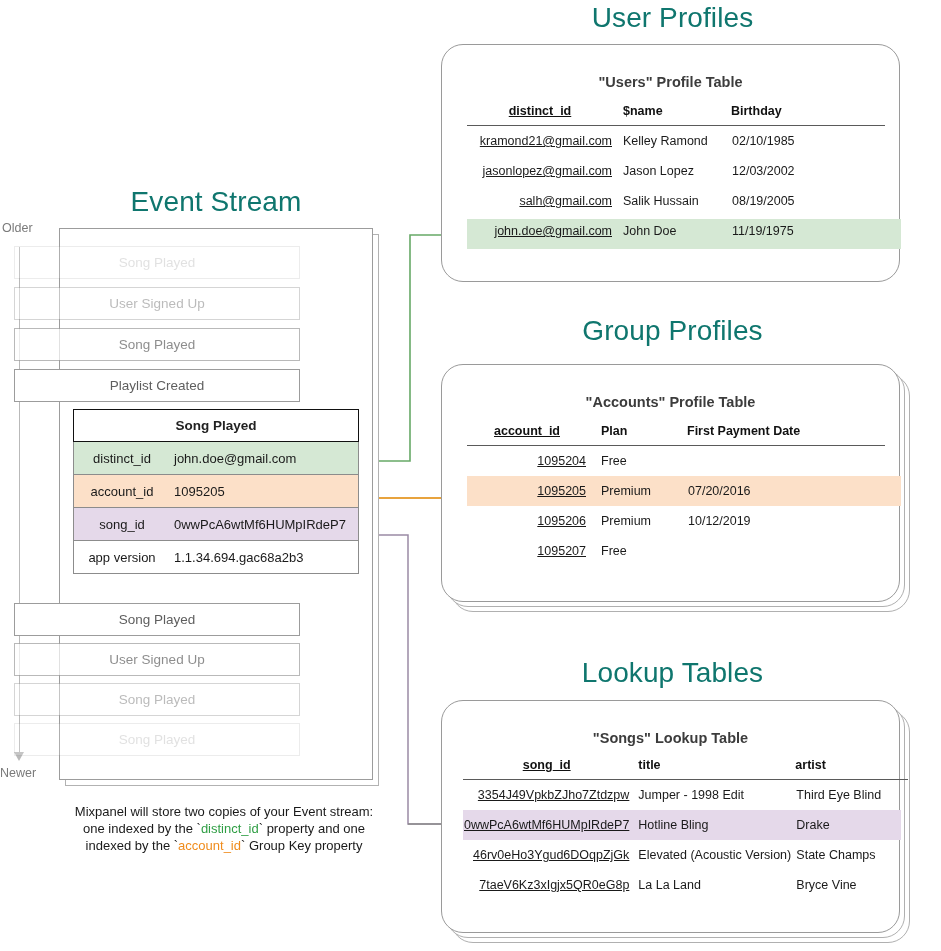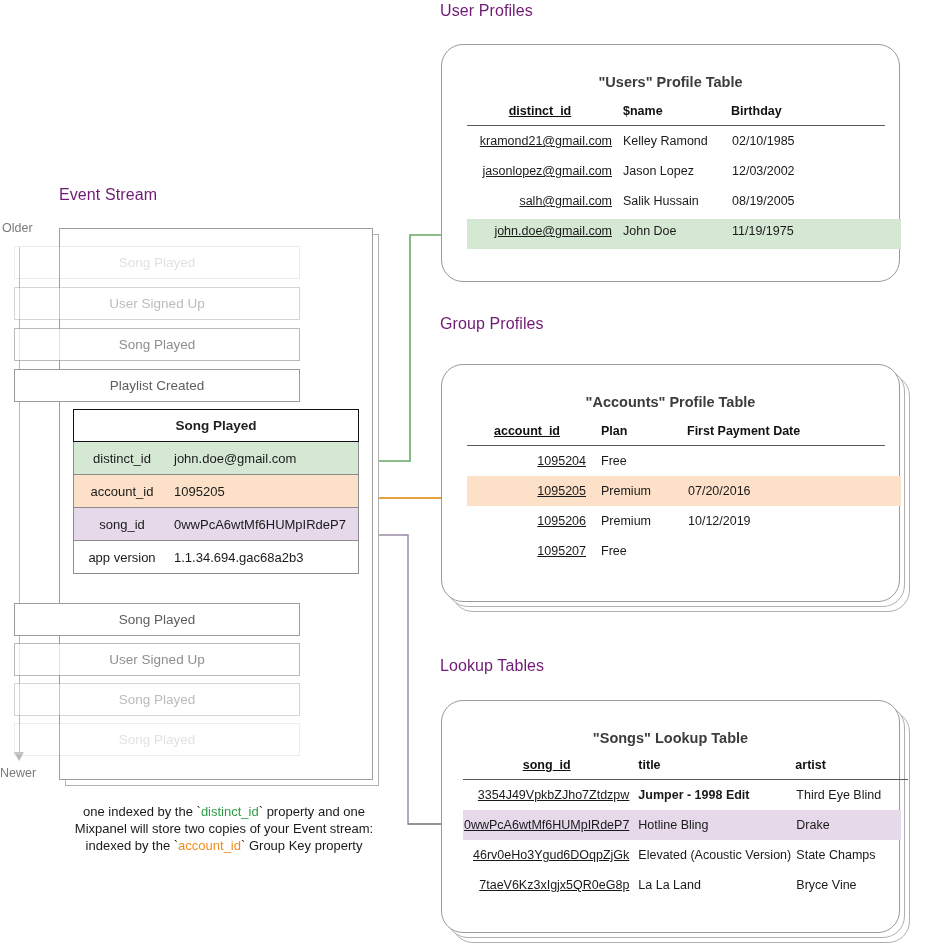--- a/index.html
+++ b/index.html
@@ -12,23 +12,23 @@
     position: relative;
     width: 941px;
     height: 951px;
     overflow: hidden;
     background: #ffffff;
   }
 
   
   .section-title {
     position: absolute;
-    font-size: 16px;
-    color: #701a75;
-    text-align: left;
+    font-size: 28px;
+    color: #0f766e;
+    text-align: center;
     white-space: nowrap;
     letter-spacing: 0.1px;
   }
 
   
   .tl-label {
     position: absolute;
     font-size: 12.5px;
     color: #7a7a7a;
     white-space: nowrap;
@@ -278,22 +278,22 @@
     <span>User Signed Up</span>
   </div>
   <div class="ev f2" style="top:683px;">
     <span>Song Played</span>
   </div>
   <div class="ev f1" style="top:723px;">
     <span>Song Played</span>
   </div>
 
   <div class="caption">
+    <div>Mixpanel will store two copies of your Event stream:</div>
     <div><span>one indexed by the `</span><span class="cap-green">distinct_id</span><span>` property and one</span></div>
-    <div>Mixpanel will store two copies of your Event stream:</div>
     <div><span>indexed by the `</span><span class="cap-orange">account_id</span><span>` Group Key property</span></div>
   </div>
 
   <div class="section-title" style="left:440px; top:2px; width:465px;">User Profiles</div>
 
   <div class="card-stack" style="left:441px; top:44px; width:465px; height:243px;">
     <div class="card" style="width:459px; height:238px;"></div>
     <div class="card-title" style="top:30px; width:459px;">"Users" Profile Table</div>
 
     <div class="band hl-green" style="left:26px; top:175px; width:434px;"></div>
@@ -403,21 +403,21 @@
         </tr>
         <tr class="hdr-rule">
             <td colspan="3">
               <div class="rule"></div>
             </td>
           </tr>
       </thead>
       <tbody>
         <tr>
           <td class="c0"><span>3354J49VpkbZJho7Ztdzpw</span></td>
-          <td style="padding-left:8px;font-weight:bold;"><span>Jumper - 1998 Edit</span></td>
+          <td style="padding-left:8px;"><span>Jumper - 1998 Edit</span></td>
           <td><span>Third Eye Blind</span></td>
         </tr>
         <tr class="hl-row">
           <td class="c0"><span>0wwPcA6wtMf6HUMpIRdeP7</span></td>
           <td style="padding-left:8px;"><span>Hotline Bling</span></td>
           <td><span>Drake</span></td>
         </tr>
         <tr>
           <td class="c0"><span>46rv0eHo3Ygud6DOqpZjGk</span></td>
           <td style="padding-left:8px;"><span>Elevated (Acoustic Version)</span></td>

